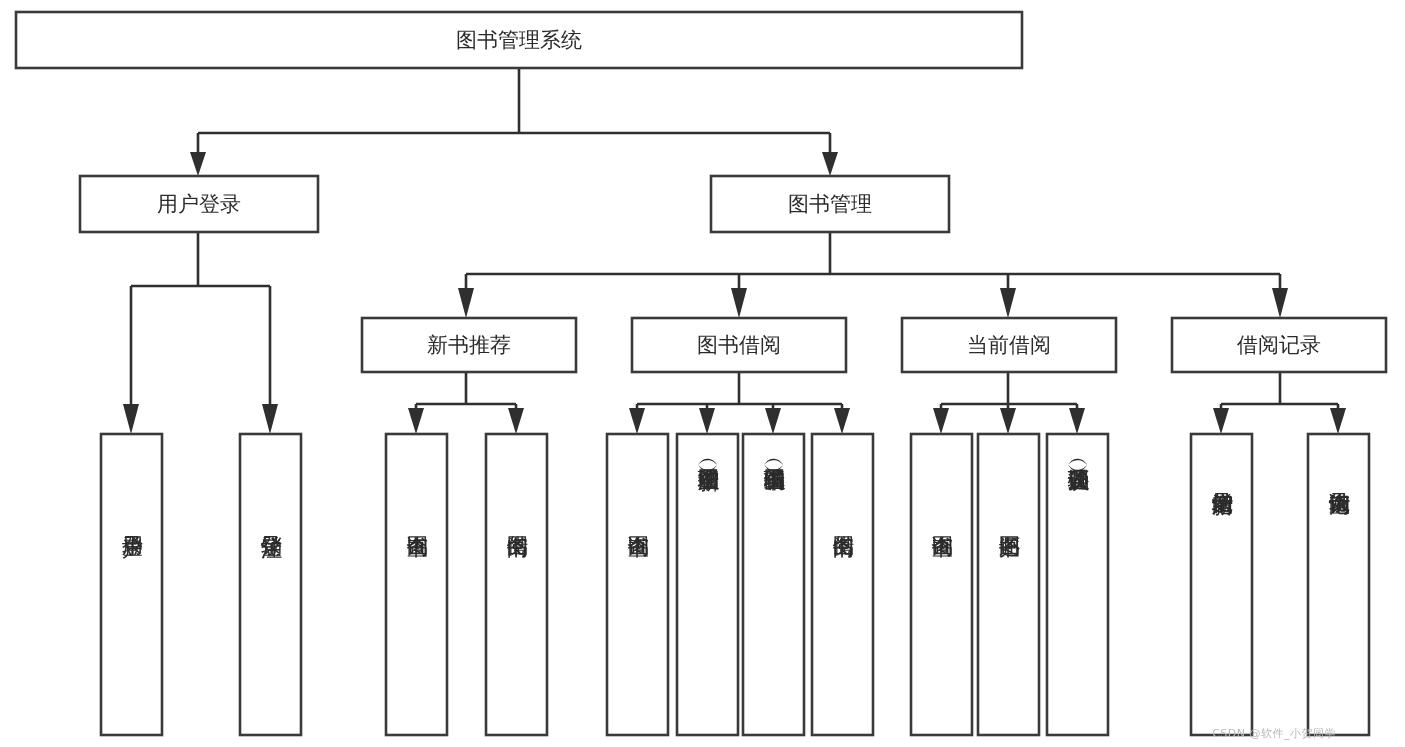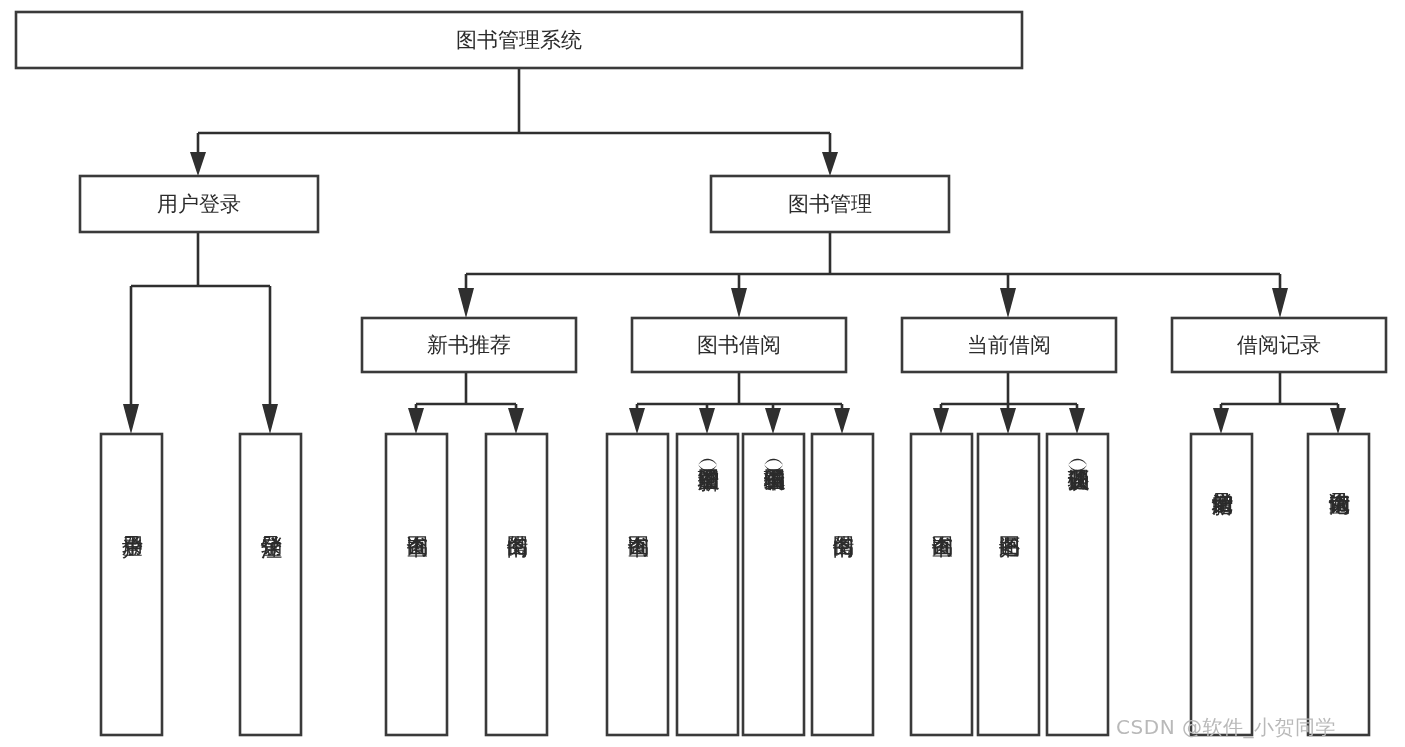--- a/index.html
+++ b/index.html
@@ -51,21 +51,21 @@
   }
   text.vert-label {
     font-size: 21.5px;
     text-anchor: middle;
   }
   .watermark {
     position: absolute;
     right: 8px;
     bottom: 6px;
     font-family: "DejaVu Sans", "Liberation Sans", sans-serif;
-    font-size: 20px;
+    font-size: 11px;
     color: #b9b9b9;
     letter-spacing: 0.5px;
     white-space: nowrap;
     user-select: none;
   }
 </style>
 </head>
 <body>
 
 <div id="diagram-root">

